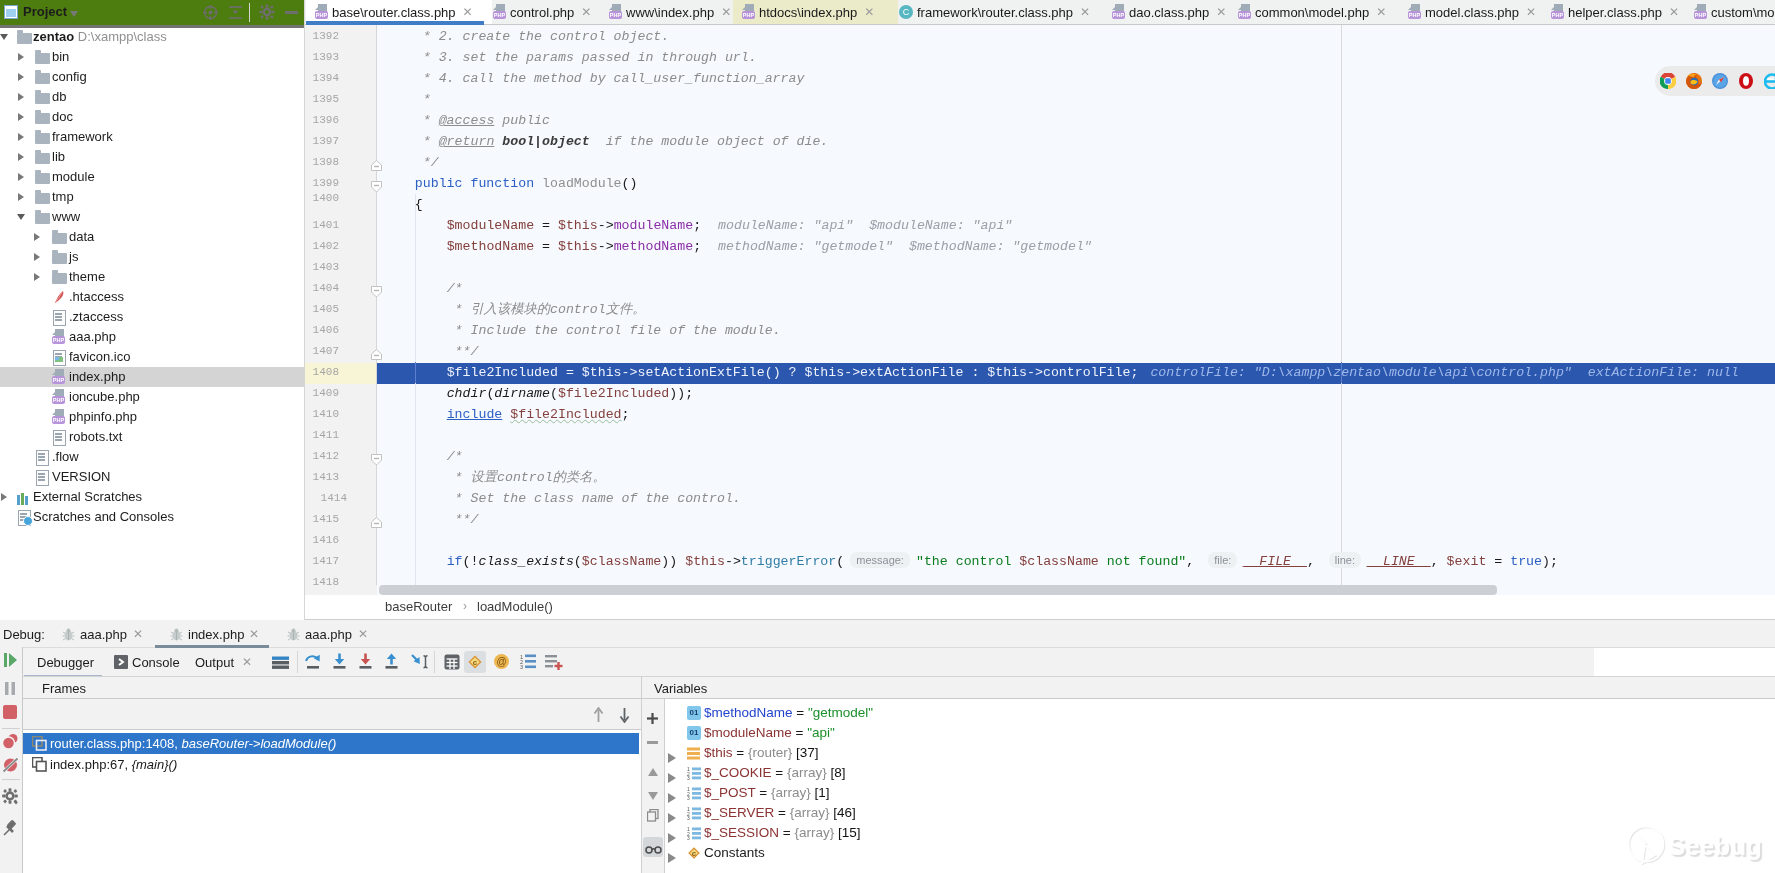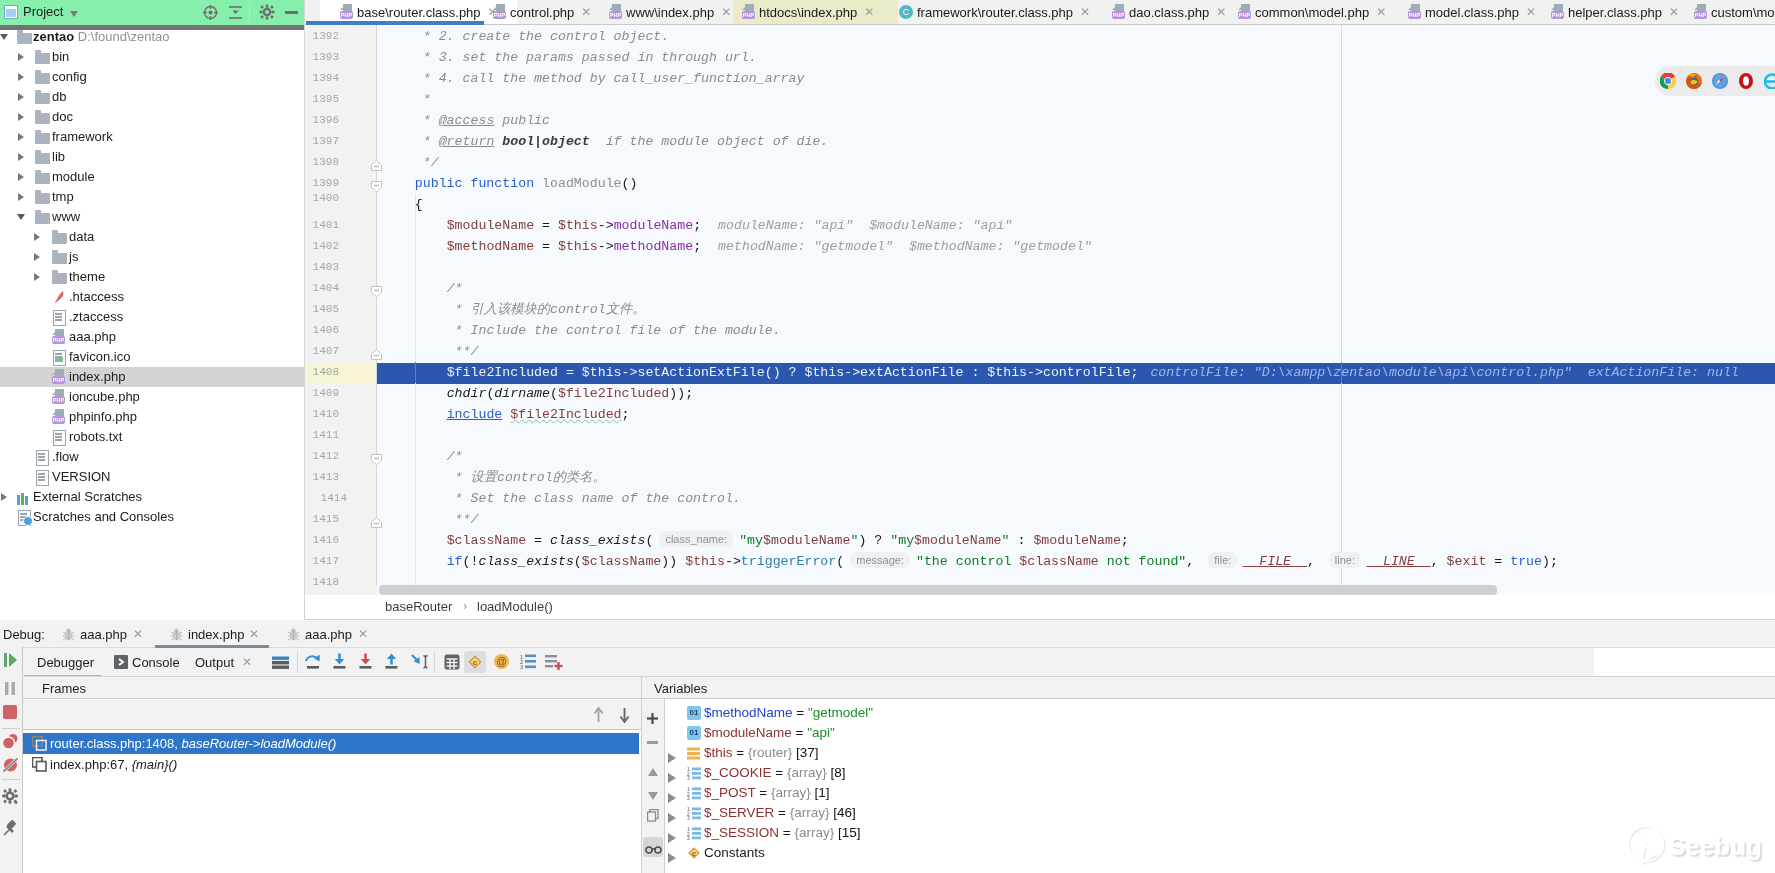--- a/index.html
+++ b/index.html
@@ -1,21 +1,21 @@
 <!DOCTYPE html>
 <html><head>
 <meta charset="utf-8">
 <style>
 html,body{margin:0;padding:0;}
 body{width:1775px;height:873px;overflow:hidden;background:#fff;font-family:"Liberation Sans",sans-serif;}
 #app{position:relative;width:1775px;height:873px;}
 .abs{position:absolute;}
 
 #proj{position:absolute;left:0;top:0;width:304px;height:620px;background:#fff;border-right:1px solid #d6d6d6;}
-#projhead{position:absolute;left:0;top:0;width:304px;height:25px;background:#86efac;border-bottom:5px solid #737373;}
+#projhead{position:absolute;left:0;top:0;width:304px;height:25px;background:#4d7c0f;border-bottom:3px solid #737373;font-weight:bold;}
 .trow{position:absolute;height:20px;line-height:20px;font-size:13px;color:#1c1c1c;white-space:pre;}
 .tpath{color:#909090;}
 .arr-r{position:absolute;width:0;height:0;border-left:6px solid #787878;border-top:4px solid transparent;border-bottom:4px solid transparent;}
 .arr-d{position:absolute;width:0;height:0;border-top:6px solid #5a5a5a;border-left:4px solid transparent;border-right:4px solid transparent;}
 .fold{position:absolute;width:15px;height:11px;background:#a9b4bf;border-radius:1px;}
 .fold:before{content:"";position:absolute;left:0;top:-3px;width:6px;height:3px;background:#a9b4bf;border-radius:1px 1px 0 0;}
 .txticon{position:absolute;width:11px;height:14px;background:#fdfdfd;border:1px solid #9aa5af;}
 .txticon:before{content:"";position:absolute;left:1px;top:2px;width:7px;height:1.5px;background:#9aa5af;box-shadow:0 3px 0 #9aa5af,0 6px 0 #9aa5af;}
 
 #ed{position:absolute;left:305px;top:0;width:1470px;height:620px;background:#f6f9fd;}
@@ -87,21 +87,21 @@
               <rect x="1.8" y="1.8" width="2.6" height="2.6" rx="0.5" transform="rotate(45 3.1 3.1)"></rect>
               <rect x="11.6" y="1.8" width="2.6" height="2.6" rx="0.5" transform="rotate(45 12.9 3.1)"></rect>
               <rect x="1.8" y="11.6" width="2.6" height="2.6" rx="0.5" transform="rotate(45 3.1 12.9)"></rect>
               <rect x="11.6" y="11.6" width="2.6" height="2.6" rx="0.5" transform="rotate(45 12.9 12.9)"></rect>
             </g>
           </svg></div>
 <div class="abs" style="left:285px;top:11px;width:13px;height:2.5px;background:#6e6e6e;"></div>
 </div>
 <div class="arr-d" style="left:0px;top:34px;"></div>
 <div class="fold" style="left:17px;top:33px;"></div>
-<div class="trow" style="left:33px;top:27px;"><b>zentao</b> <span class="tpath">D:\found\zentao</span></div>
+<div class="trow" style="left:33px;top:27px;"><b>zentao</b> <span class="tpath">D:\xampp\class</span></div>
 <div class="arr-r" style="left:18px;top:53px;"></div>
 <div class="fold" style="left:35px;top:53px;"></div>
 <div class="trow" style="left:52px;top:47px;">bin</div>
 <div class="arr-r" style="left:18px;top:73px;"></div>
 <div class="fold" style="left:35px;top:73px;"></div>
 <div class="trow" style="left:52px;top:67px;">config</div>
 <div class="arr-r" style="left:18px;top:93px;"></div>
 <div class="fold" style="left:35px;top:93px;"></div>
 <div class="trow" style="left:52px;top:87px;">db</div>
 <div class="arr-r" style="left:18px;top:113px;"></div>
@@ -175,21 +175,21 @@
           <rect x="4" y="0" width="3" height="12" fill="#6aab59"></rect>
           <rect x="8" y="3" width="3" height="9" fill="#55a0cd"></rect>
         </svg></div>
 <div class="trow" style="left:33px;top:487px;">External Scratches</div>
 <div class="txticon" style="left:18px;top:510px;"></div>
       <div class="abs" style="left:23px;top:516px;width:8px;height:8px;border-radius:50%;background:#47a5dc;border:1px solid #fff;"></div>
 <div class="trow" style="left:33px;top:507px;">Scratches and Consoles</div>
 </div>
 <div id="ed">
 <div id="tabbar">
-<div class="tab" style="left:15px;width:177px;background:#fff;padding-left:20px;">
+<div class="tab" style="left:1px;width:177px;background:#fff;padding-left:9px;">
 <span class="phpicon">
             <span class="pg"></span>
             <span class="lbl">PHP</span>
           </span>
 <span>base\router.class.php</span>
           <span class="x">✕</span>
         </div>
 <div class="tab" style="left:179px;width:115px;padding-left:9px;">
 <span class="phpicon">
             <span class="pg"></span>
@@ -336,21 +336,20 @@
 <div class="cl" style="top:299px;">        <span class="c"> * 引入该模块的control文件。</span></div>
 <div class="cl" style="top:320px;">        <span class="c"> * Include the control file of the module.</span></div>
 <div class="cl" style="top:341px;">        <span class="c"> **/</span></div>
 <div class="cl" style="top:362px;">        <span style="color:#eef2fc;">$file2Included = $this-&gt;setActionExtFile() ? $this-&gt;extActionFile : $this-&gt;controlFile;</span><span class="hint" style="margin-left:12px;color:#9fb8ea;">controlFile: "D:\xampp\zentao\module\api\control.php"  extActionFile: null</span></div>
 <div class="cl" style="top:383px;">        <span class="fi">chdir</span>(<span class="fi">dirname</span>(<span class="v">$file2Included</span>));</div>
 <div class="cl" style="top:404px;">        <span class="k" style="text-decoration:underline;">include</span> <span class="v" style="text-decoration:underline wavy 1px #9dbb9d;">$file2Included</span>;</div>
 <div class="cl" style="top:446px;">        <span class="c">/*</span></div>
 <div class="cl" style="top:467px;">        <span class="c"> * 设置control的类名。</span></div>
 <div class="cl" style="top:488px;">        <span class="c"> * Set the class name of the control.</span></div>
 <div class="cl" style="top:509px;">        <span class="c"> **/</span></div>
-<div class="cl" style="top:530px;">        <span class="v">$className</span> = <span class="fi">class_exists</span>(<span class="pill">class_name:</span><span class="s">"my</span><span class="v">$moduleName</span><span class="s">"</span>) ? <span class="s">"my</span><span class="v">$moduleName</span><span class="s">"</span> : <span class="v">$moduleName</span>;</div>
 <div class="cl" style="top:551px;">        <span class="k">if</span>(!<span class="fi">class_exists</span>(<span class="v">$className</span>)) <span class="v">$this</span>-&gt;<span class="m">triggerError</span>(<span class="pill">message:</span><span class="s">"the control </span><span class="v">$className</span><span class="s"> not found"</span>, <span class="pill">file:</span><span class="mc">__FILE__</span>, <span class="pill">line:</span><span class="mc">__LINE__</span>, <span class="v">$exit</span> = <span class="k">true</span>);</div>
 <div class="abs" style="left:74px;top:585px;width:1118px;height:10px;background:#ccd0d5;border-radius:4px;"></div>
 <div class="abs" style="left:0;top:595px;width:1470px;height:24px;background:#fff;border-bottom:1px solid #cfcfcf;"></div>
 <div class="abs" style="left:80px;top:599px;font-size:13px;color:#3c3c3c;">baseRouter</div>
 <div class="abs" style="left:158px;top:599px;font-size:12px;color:#9a9a9a;">›</div>
 <div class="abs" style="left:172px;top:599px;font-size:13px;color:#3c3c3c;">loadModule()</div>
 <div class="abs" style="left:1350px;top:66px;width:120px;height:30px;background:#ebebeb;border-radius:15px 0 0 15px;"></div>
       <div class="abs" style="left:1355px;top:73px;width:16px;height:16px;"><svg width="16" height="16">
 <path d="M8 8 L0.8 3.8 A8 8 0 0 1 15.2 3.8 Z" fill="#db4437"></path>
 <path d="M8 8 L15.2 3.8 A8 8 0 0 1 8 16 Z" fill="#ffcd40"></path>

